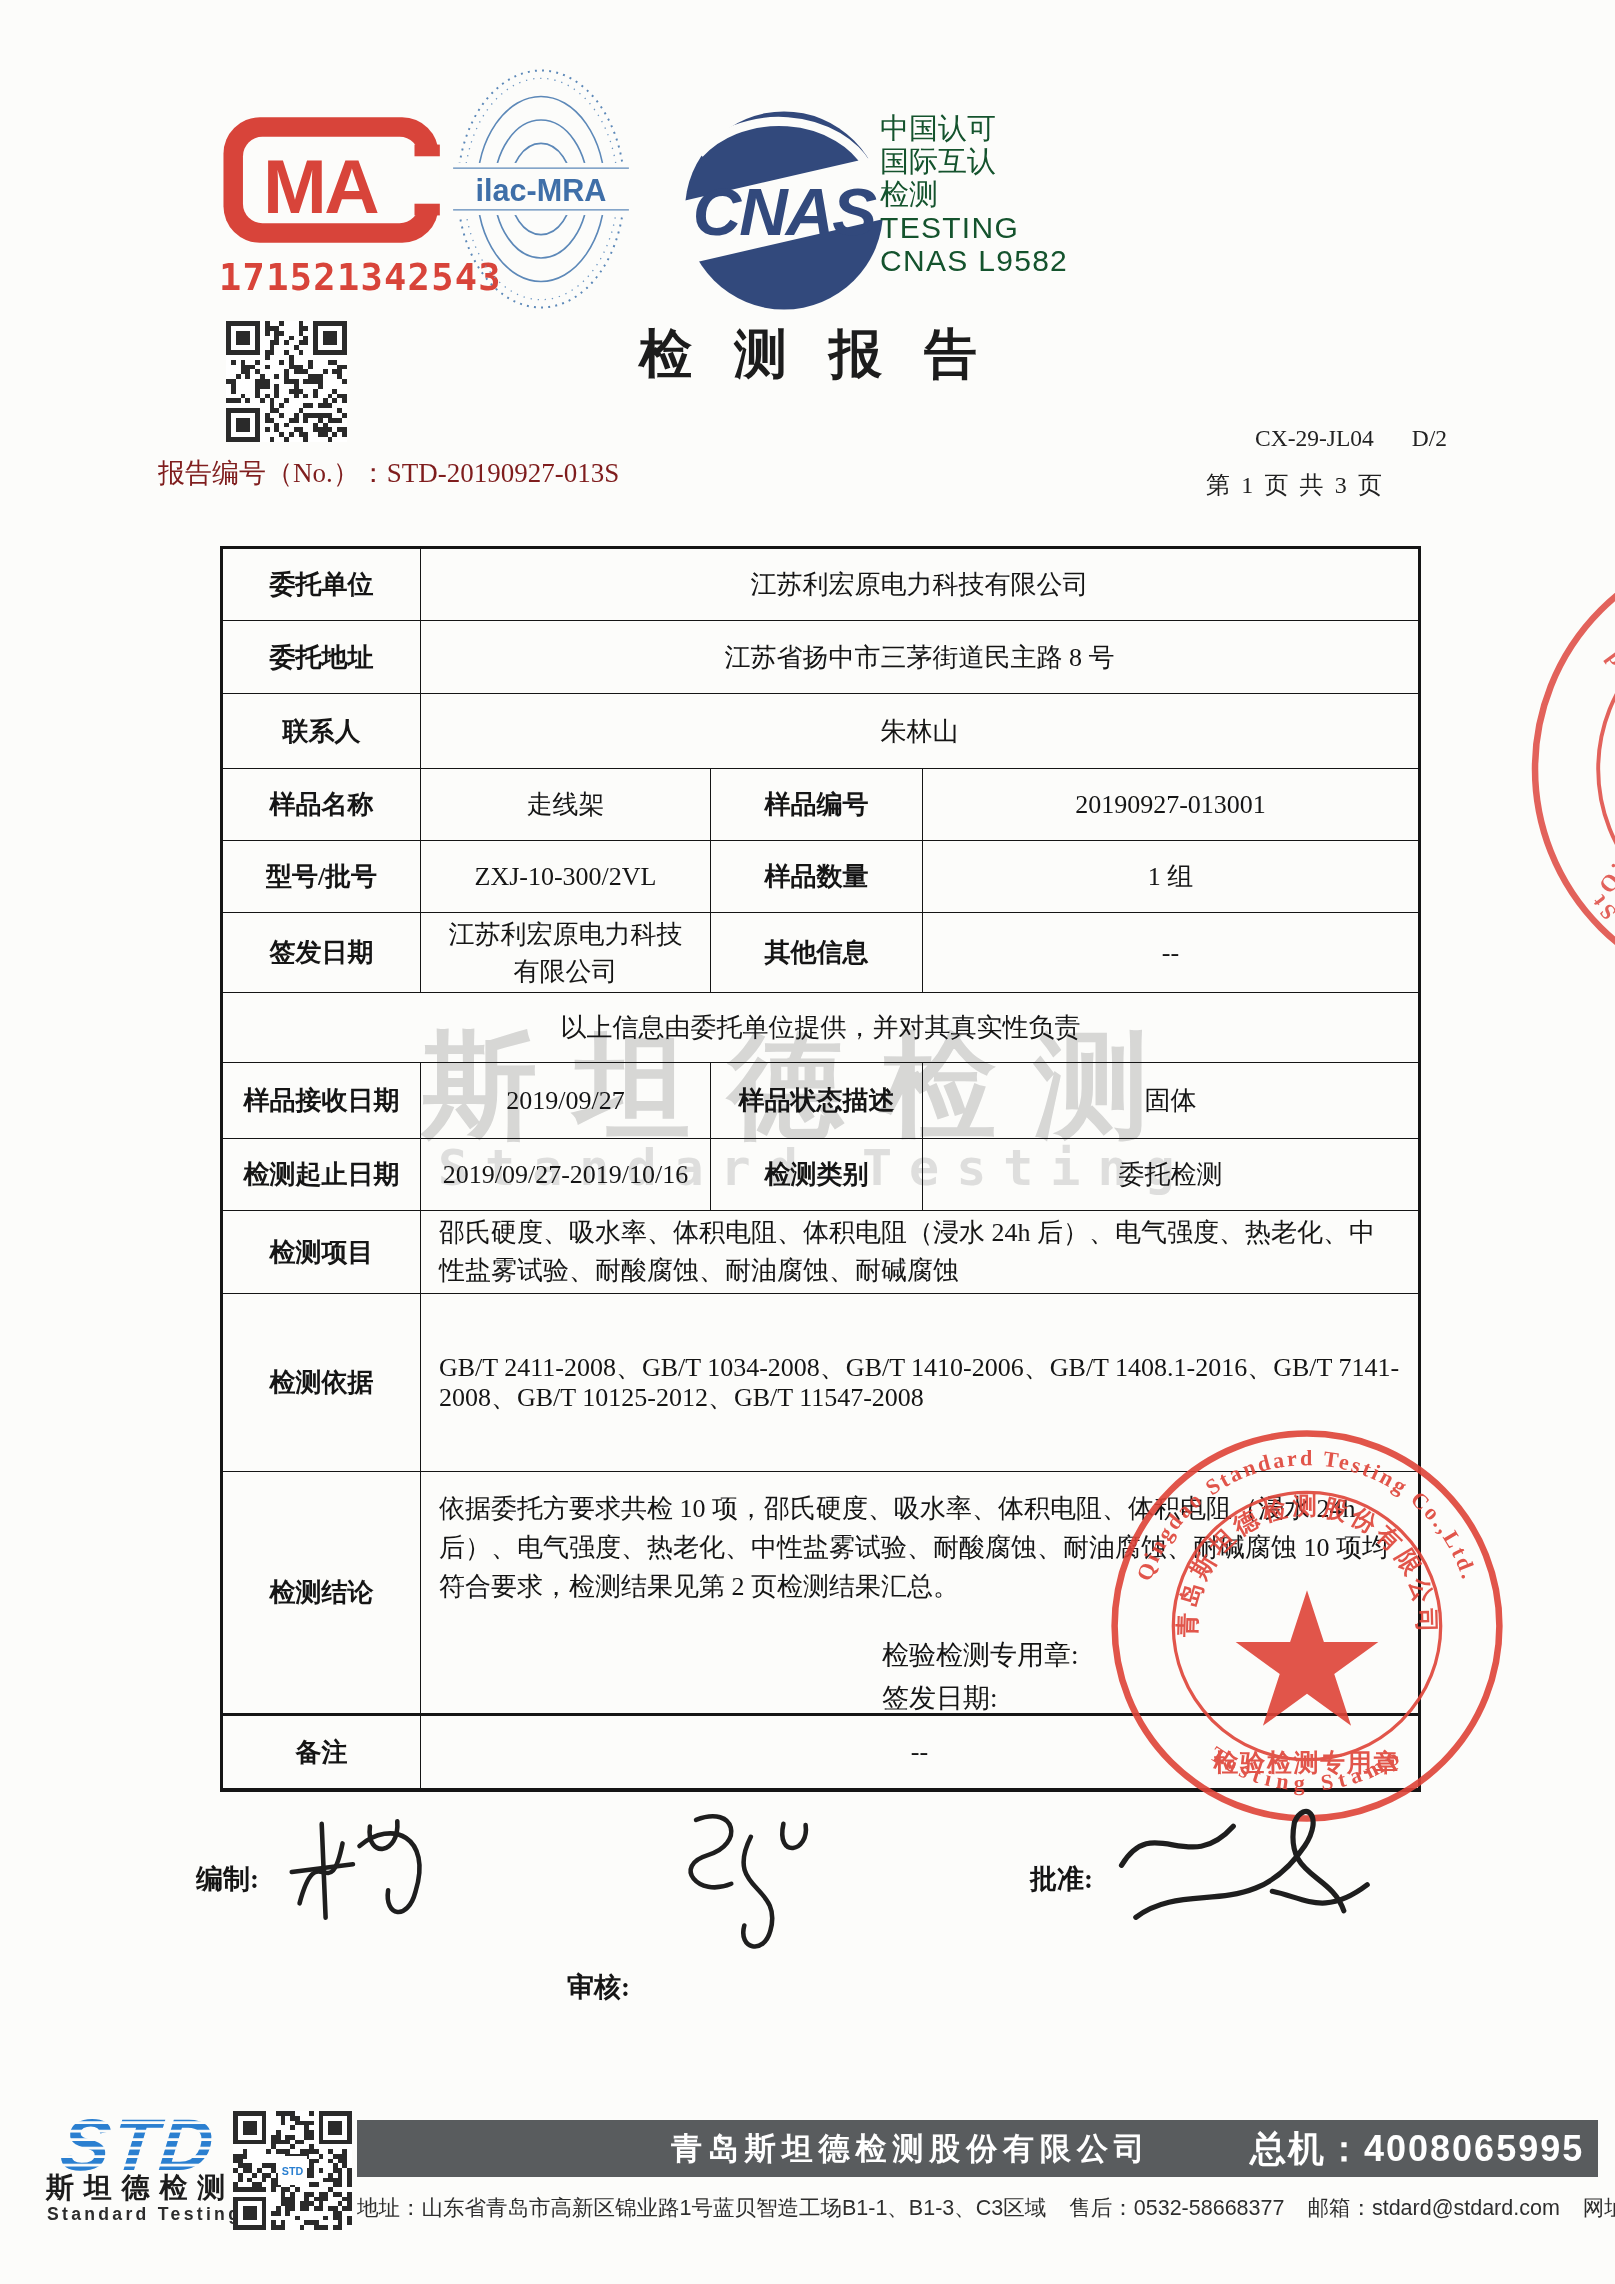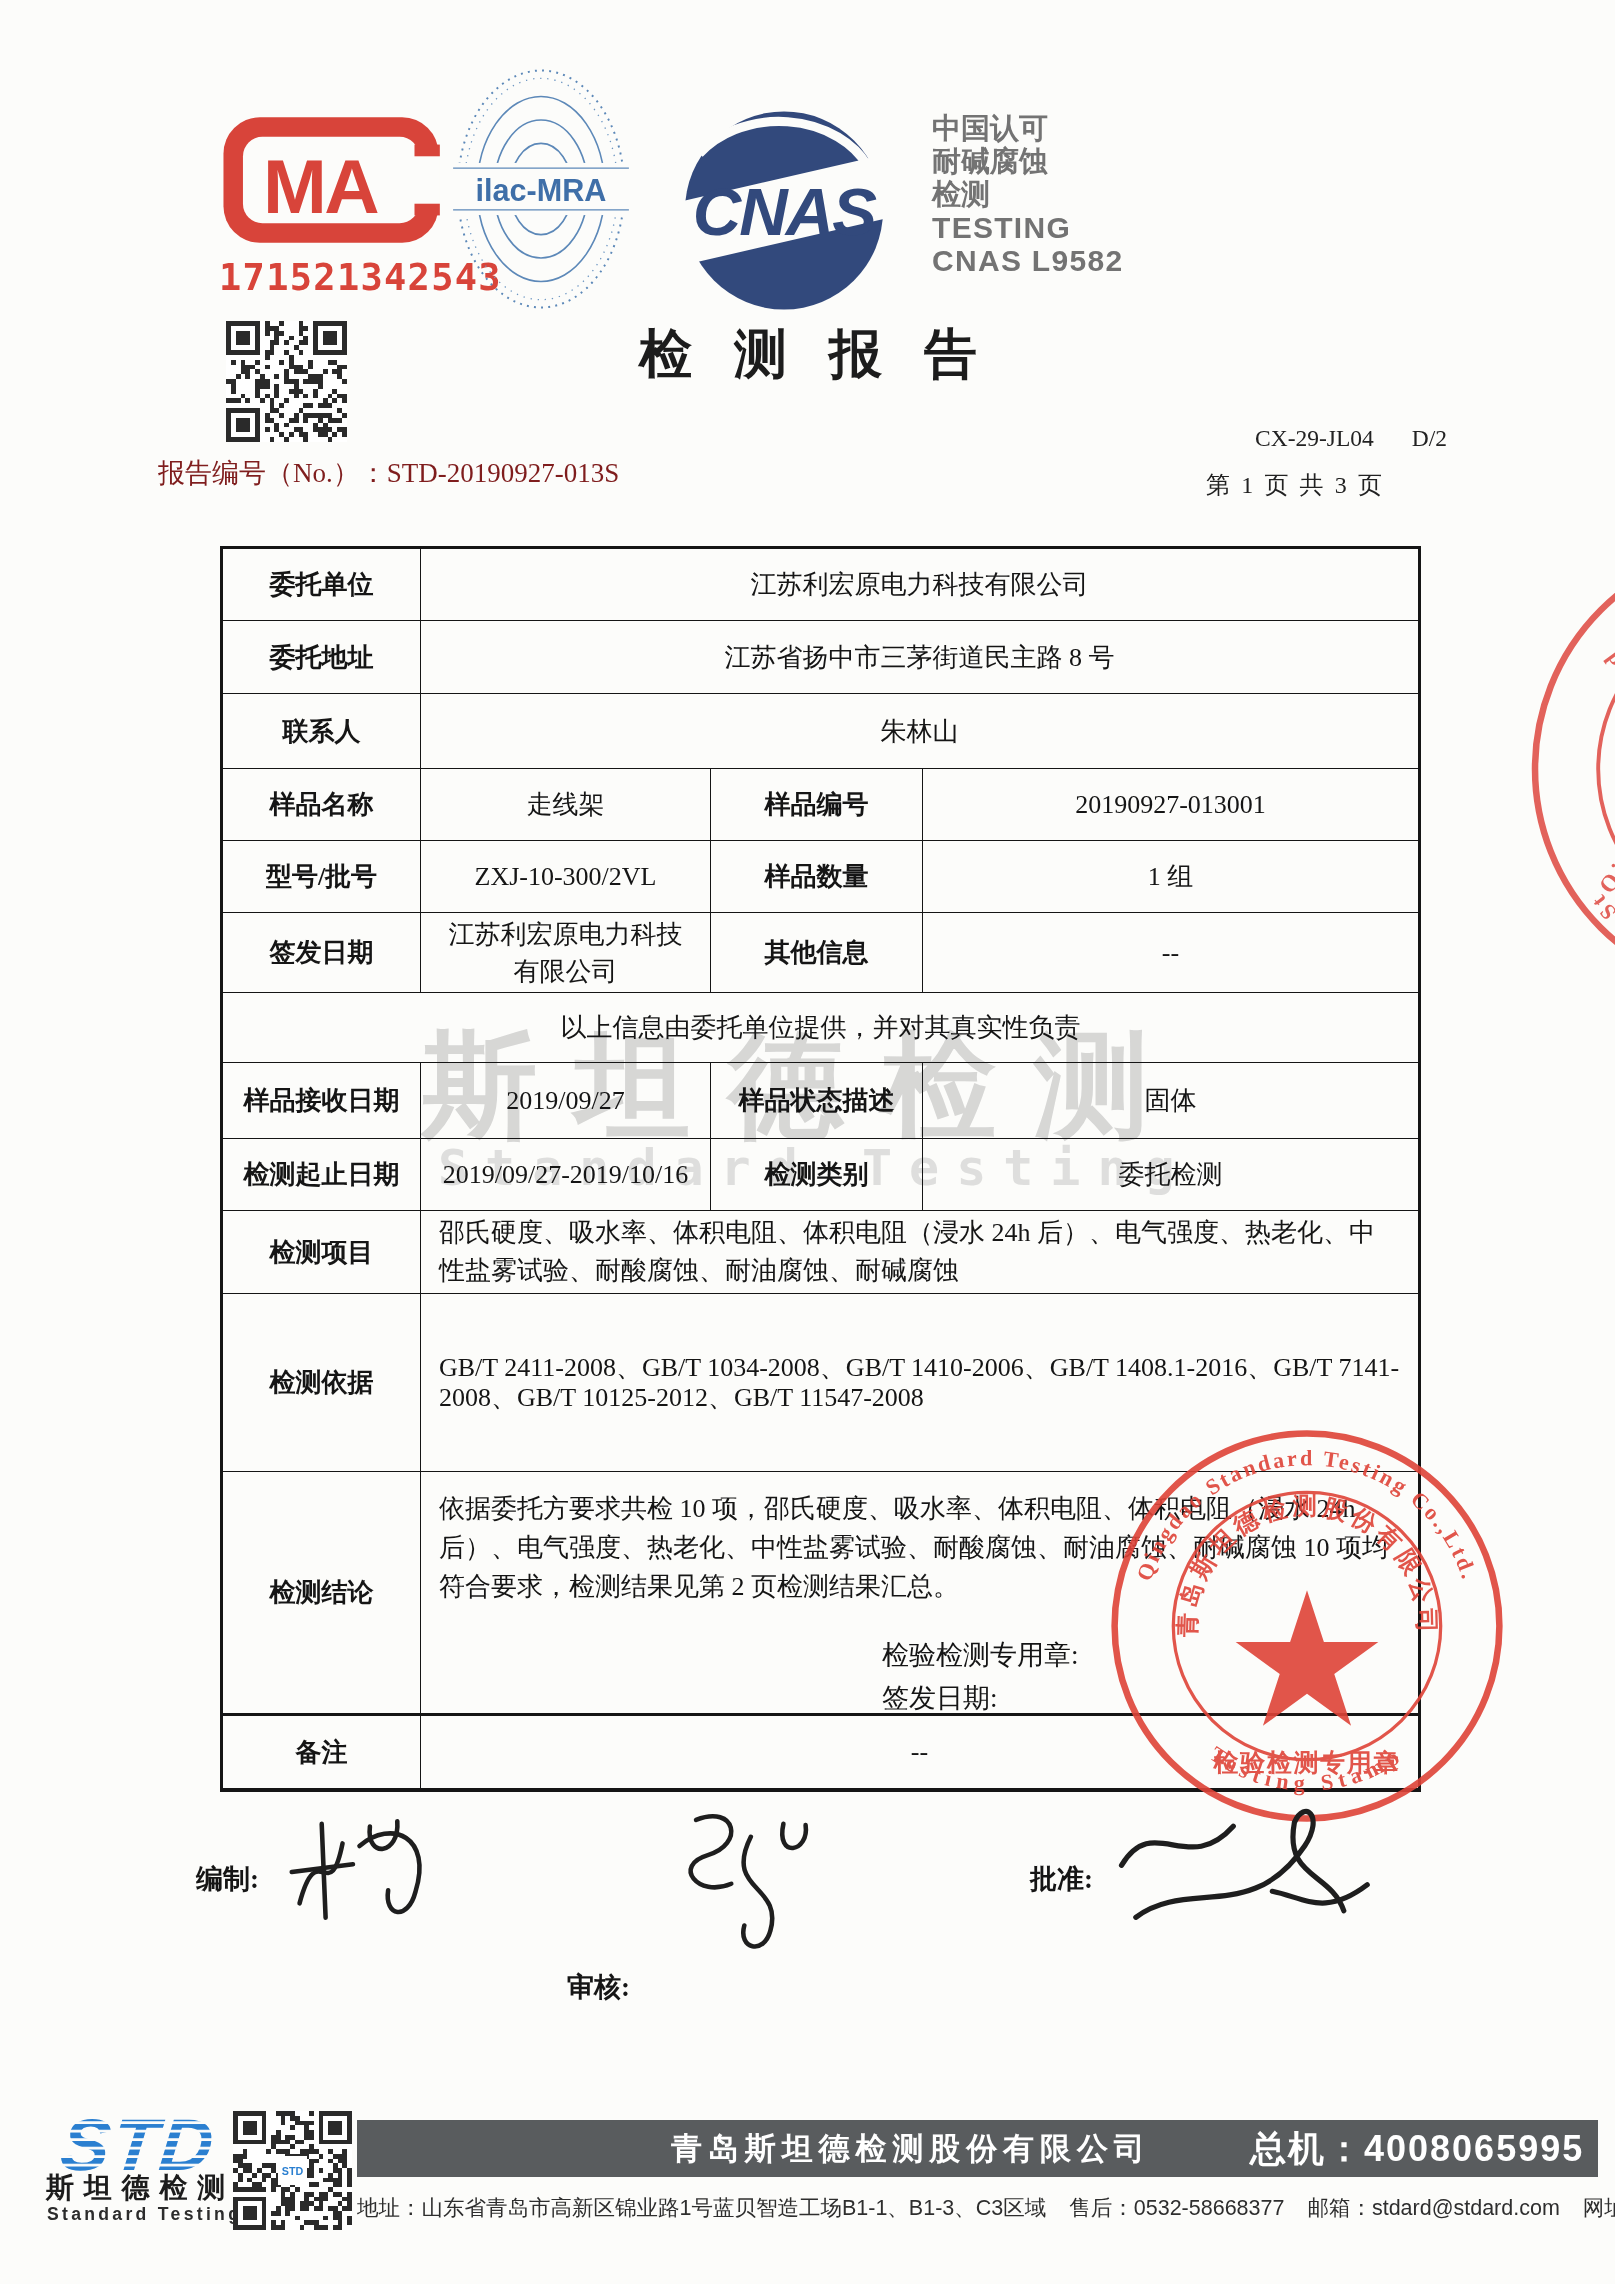--- a/index.html
+++ b/index.html
@@ -3,22 +3,22 @@
 <meta charset="utf-8">
 <style>
   html,body{margin:0;padding:0;background:#e8e8e8;}
   .page{position:relative;width:1616px;height:2284px;background:#fcfcfa;overflow:hidden;
         font-family:"Liberation Serif","DejaVu Serif",serif;color:#151515;}
   .abs{position:absolute;}
 
   
   .cma-number{position:absolute;left:219px;top:256px;width:229px;font-family:"DejaVu Sans Mono","Liberation Mono",monospace;
               font-size:37px;font-weight:700;color:#d8443a;letter-spacing:1.3px;}
-  .accred{position:absolute;left:932px;top:112px;line-height:33px;font-family:"Liberation Sans","DejaVu Sans",sans-serif;
-          font-weight:700;color:#737373;font-size:29px;}
+  .accred{position:absolute;left:880px;top:112px;line-height:33px;font-family:"Liberation Sans","DejaVu Sans",sans-serif;
+          font-weight:400;color:#14532d;font-size:29px;}
   .accred .en{font-size:30px;letter-spacing:1.3px;}
 
   .doc-title{position:absolute;left:0;top:319px;width:1616px;text-align:center;font-size:53px;font-weight:700;
              letter-spacing:42px;text-indent:42px;color:#1c1c1c;}
   .report-no{position:absolute;left:158px;top:455px;font-size:27px;color:#7f1d1d;}
   .doc-code{position:absolute;left:1255px;top:425px;font-size:23.5px;display:flex;gap:38px;color:#222;}
   .page-info{position:absolute;left:1206px;top:469px;font-size:24px;color:#222;letter-spacing:2.6px;}
 
   
   .wm-cn{position:absolute;left:422px;top:1009px;font-size:115px;font-weight:700;letter-spacing:38px;
@@ -98,21 +98,21 @@
     <circle cx="190" cy="165" r="152" fill="#32497c"></circle>
     <g transform="rotate(-13 190 165)">
       <rect x="-40" y="116" width="460" height="96" rx="48" fill="#fcfcfa"></rect>
     </g>
     <path d="M 60,78 A 150,118 0 0 1 318,96" fill="none" stroke="#fcfcfa" stroke-width="14"></path>
     <text x="190" y="203" text-anchor="middle" font-family="Liberation Sans, DejaVu Sans, sans-serif" font-size="103" font-weight="700" font-style="italic" fill="#32497c" letter-spacing="-3">CNAS</text>
   </svg>
 
   <div class="accred">
     <div>中国认可</div>
-    <div>耐碱腐蚀</div>
+    <div>国际互认</div>
     <div>检测</div>
     <div class="en">TESTING</div>
     <div class="en">CNAS L9582</div>
   </div>
 
   <svg id="qr-top" class="abs" style="left:226px;top:321px" width="121" height="121" viewBox="0 0 100 100" shape-rendering="crispEdges">
       <rect x="0" y="0" width="100" height="100" fill="#fff"></rect>
       <rect x="32" y="0" width="4" height="4" fill="#2a2a2a"></rect>
       <rect x="44" y="0" width="4" height="4" fill="#2a2a2a"></rect>
       <rect x="60" y="0" width="4" height="4" fill="#2a2a2a"></rect>

